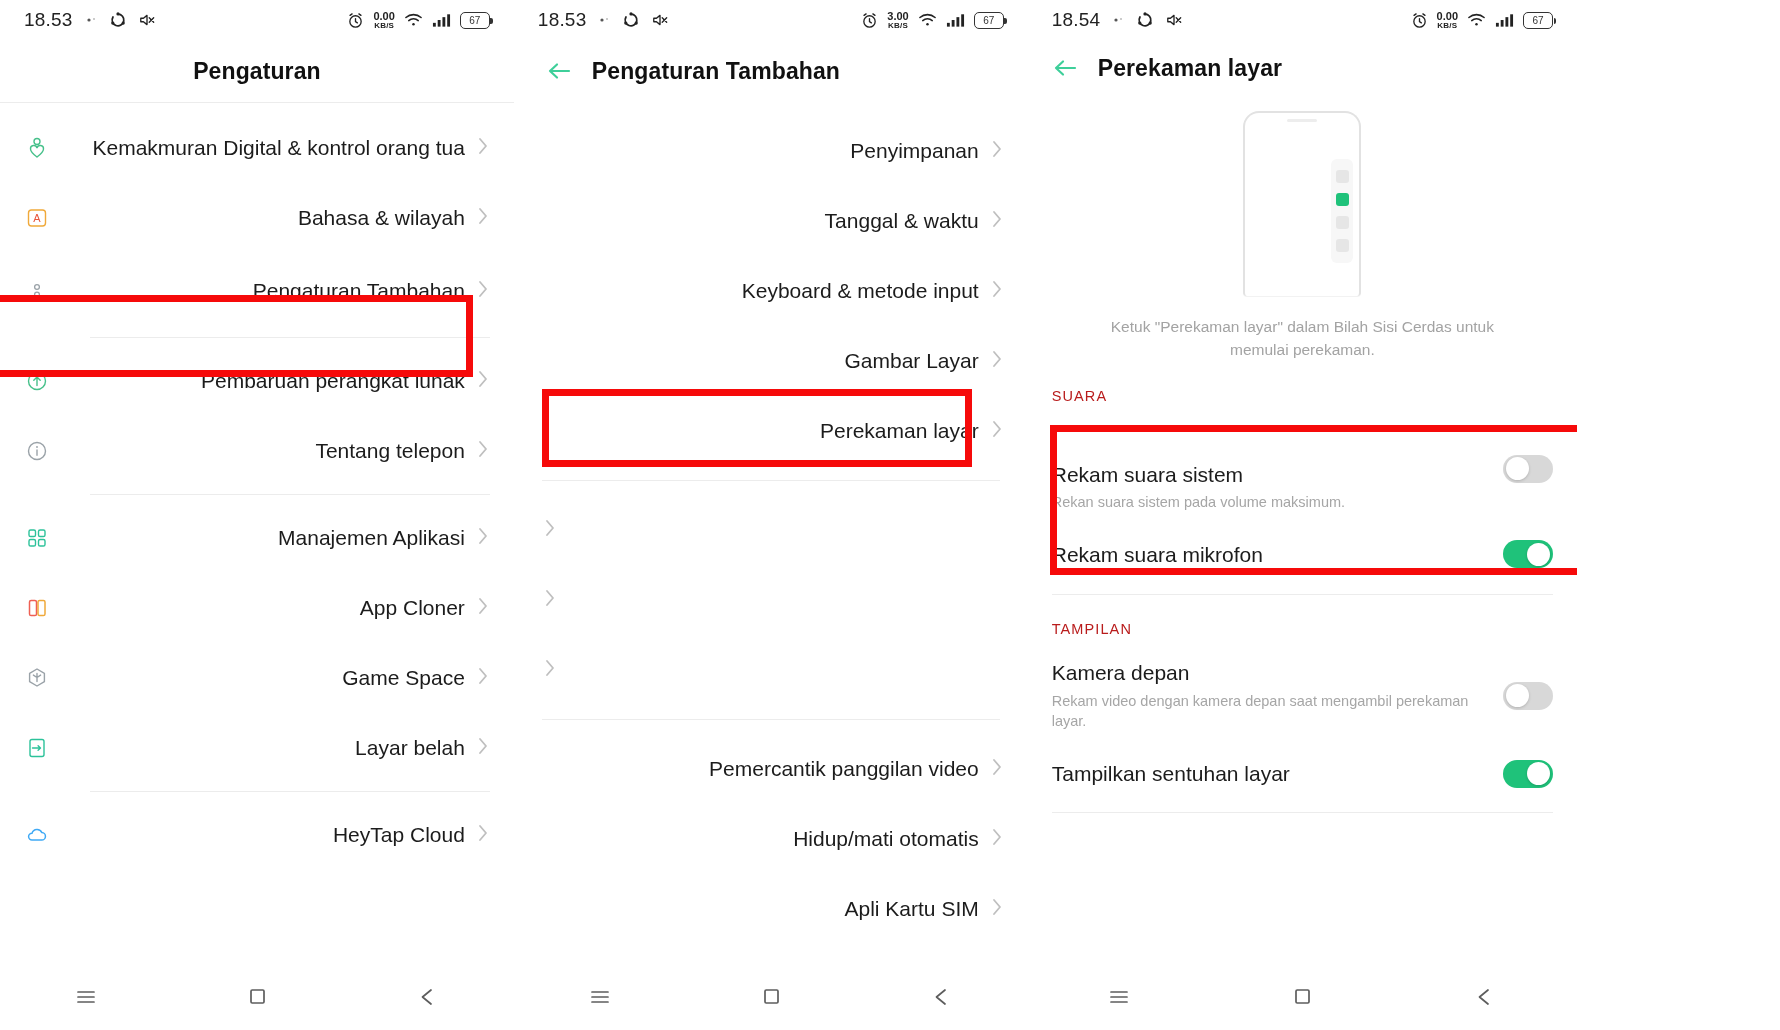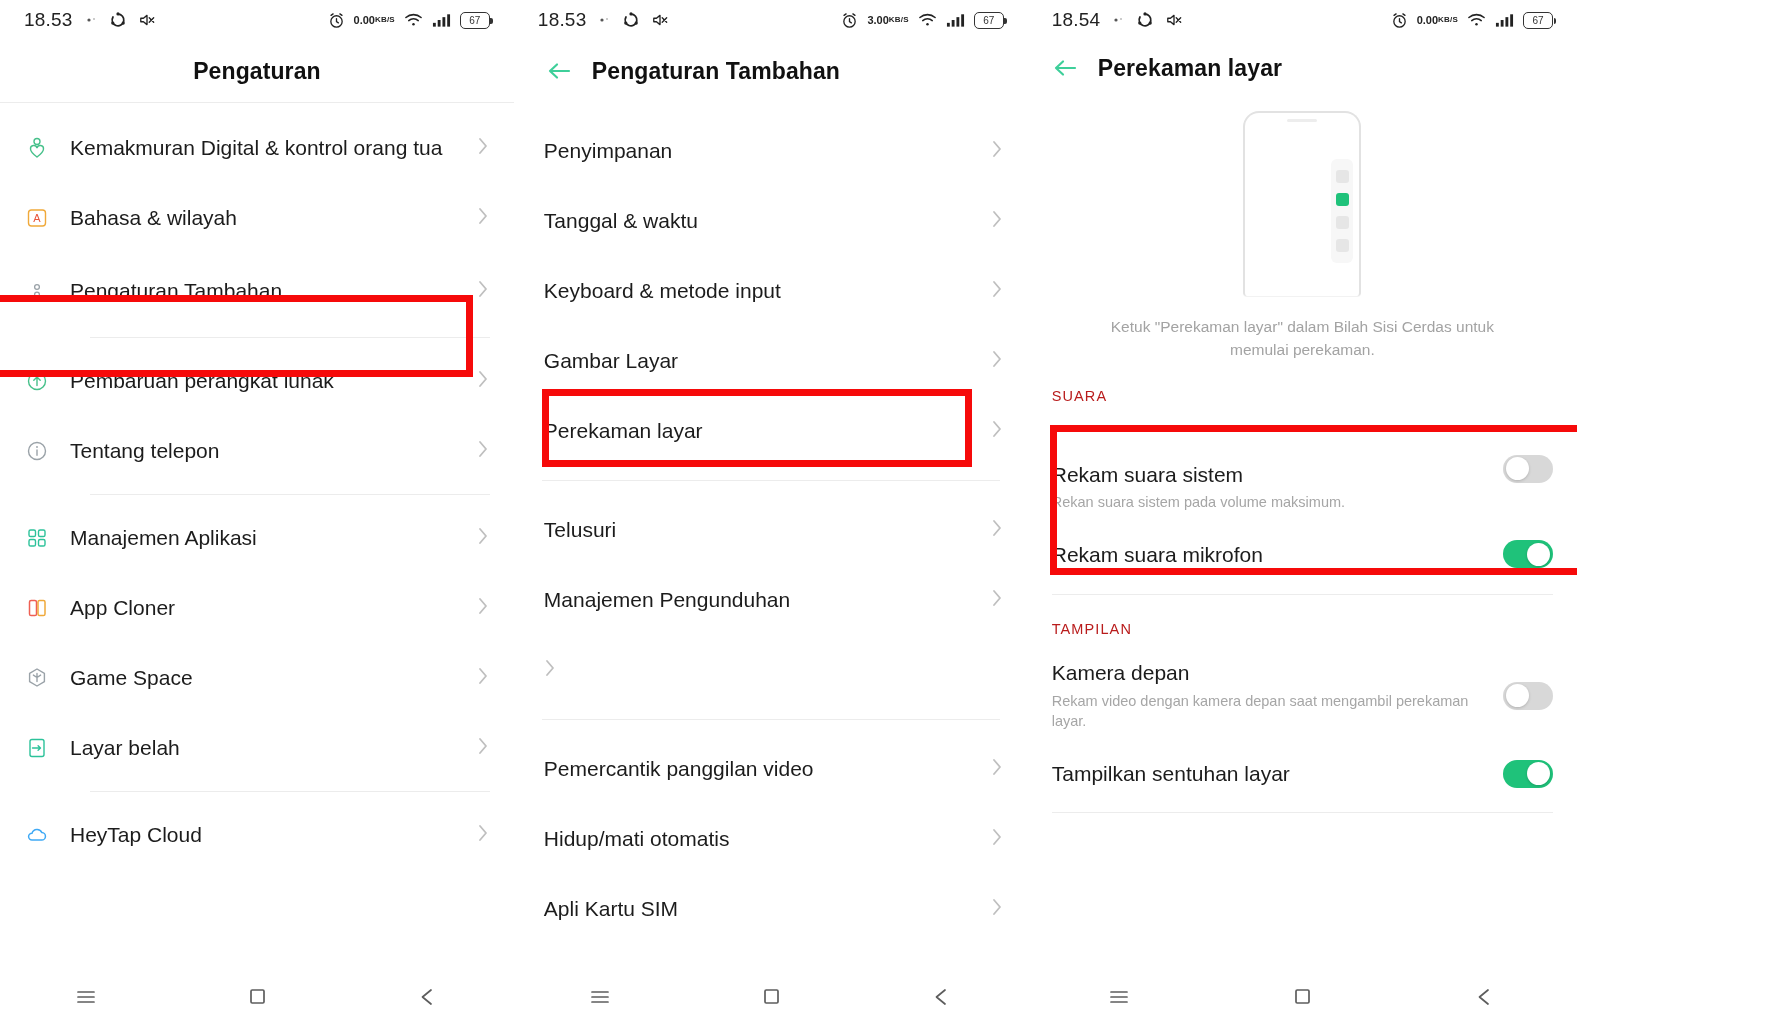--- a/index.html
+++ b/index.html
@@ -34,21 +34,21 @@
     justify-content: space-between;
     padding: 0 24px 0 24px;
     font-size: 19px;
     color: #1a1a1a;
   }
   .sb-left { display: flex; align-items: center; gap: 11px; }
   .sb-time { font-size: 19px; letter-spacing: .2px; color: #222; }
   .sb-right { display: flex; align-items: center; gap: 9px; }
   .ic { display: inline-flex; align-items: center; justify-content: center; }
   .netspeed {
-    display: flex; align-items: center;
+    display: flex; flex-direction: column; align-items: center;
     line-height: 1; font-size: 11px; font-weight: bold; color: #222;
   }
   .netspeed .u { font-size: 8px; font-weight: bold; letter-spacing: .2px; }
   .battery {
     width: 30px; height: 17px; border: 1.6px solid #333; border-radius: 5px;
     display: flex; align-items: center; justify-content: center;
     font-size: 10px; color: #333; position: relative;
   }
   .battery::after{
     content:""; position:absolute; right:-4px; top:5px;
@@ -83,20 +83,21 @@
     position: relative;
   }
   .row-icon {
     width: 46px; flex: 0 0 46px;
     display: flex; align-items: center; justify-content: flex-start;
   }
   .row-label {
     flex: 1 1 auto;
     font-size: 21px; color: #1c1c1c; line-height: 1.32;
     padding-right: 12px;
+    text-align: right;
   }
   .chev { flex: 0 0 auto; color: #b7b7b7; }
   .divider {
     height: 1px; background: #ececec;
     margin: 8px 24px 8px 90px;
   }
   .divider.full { margin-left: 24px; }
 
   
   .row.no-icon { padding-left: 30px; }
@@ -551,29 +552,27 @@
         <span class="chev">
           <svg width="13" height="22" viewBox="0 0 13 22" fill="none" stroke="#bfbfbf" stroke-width="1.8">
               <path d="M3 4l6 7-6 7" stroke-linecap="round" stroke-linejoin="round"></path>
             </svg>
         </span>
       </div>
 
       <div class="divider full" style="margin:14px 28px;"></div>
 
       <div class="row no-icon">
-        <span class="row-label">Telusuri</span>
-        <span class="chev">
-          <svg width="13" height="22" viewBox="0 0 13 22" fill="none" stroke="#bfbfbf" stroke-width="1.8">
-              <path d="M3 4l6 7-6 7" stroke-linecap="round" stroke-linejoin="round"></path>
-            </svg>
-        </span>
-      </div>
-      <div class="row no-icon">
-        <span class="row-label">Manajemen Pengunduhan</span>
+        <span class="chev">
+          <svg width="13" height="22" viewBox="0 0 13 22" fill="none" stroke="#bfbfbf" stroke-width="1.8">
+              <path d="M3 4l6 7-6 7" stroke-linecap="round" stroke-linejoin="round"></path>
+            </svg>
+        </span>
+      </div>
+      <div class="row no-icon">
         <span class="chev">
           <svg width="13" height="22" viewBox="0 0 13 22" fill="none" stroke="#bfbfbf" stroke-width="1.8">
               <path d="M3 4l6 7-6 7" stroke-linecap="round" stroke-linejoin="round"></path>
             </svg>
         </span>
       </div>
       <div class="row no-icon">
         <span class="chev">
           <svg width="13" height="22" viewBox="0 0 13 22" fill="none" stroke="#bfbfbf" stroke-width="1.8">
               <path d="M3 4l6 7-6 7" stroke-linecap="round" stroke-linejoin="round"></path>

